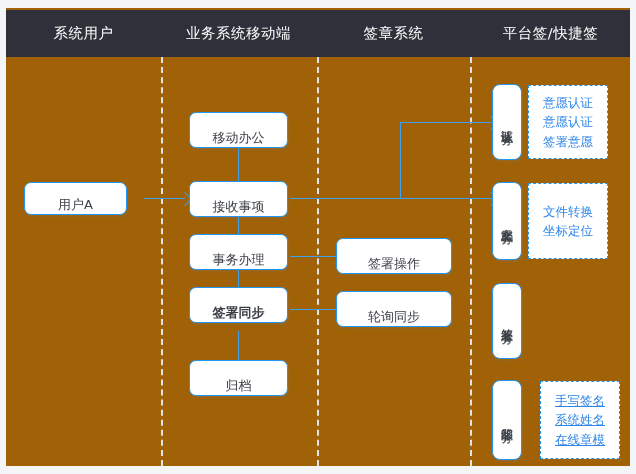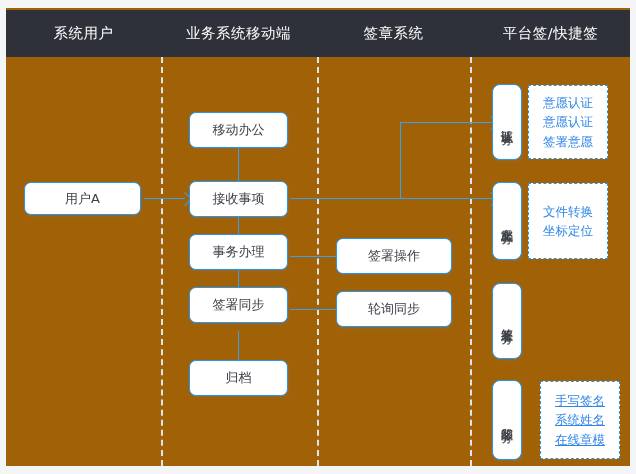--- a/index.html
+++ b/index.html
@@ -56,21 +56,21 @@
   
   .node {
     position: absolute;
     box-sizing: border-box;
     border: 1px solid #2196f3;
     border-radius: 7px;
     background: #ffffff;
     color: #3b3f46;
     font-size: 13px;
     display: flex;
-    align-items: center;
+    align-items: flex-end;
     justify-content: center;
     text-align: center;
     box-shadow: 1px 2px 3px rgba(120,130,145,0.18);
     white-space: nowrap;
   }
 
   
   .vnode {
     position: absolute;
     box-sizing: border-box;
@@ -174,37 +174,37 @@
   <div class="edge-h" style="left:284px;top:301px;width:46px;"></div>
   <div class="arrow-r" style="left:325px;top:297px;"></div>
 
   <div class="edge-h" style="left:284px;top:190px;width:203px;"></div>
   <div class="arrow-r" style="left:480px;top:186px;"></div>
 
   <div class="edge-v" style="left:394px;top:114px;height:77px;"></div>
   <div class="edge-h" style="left:394px;top:114px;width:93px;"></div>
   <div class="arrow-r" style="left:480px;top:110px;"></div>
 
-  <div class="node" style="left:18px;top:174px;width:117px;height:33px;">
+  <div class="node" style="left:18px;top:174px;width:103px;height:33px;">
     <span>用户A</span>
   </div>
 
   <div class="node" style="left:183px;top:104px;width:99px;height:36px;">
     <span>移动办公</span>
   </div>
 
   <div class="node" style="left:183px;top:226px;width:99px;height:36px;">
     <span>事务办理</span>
   </div>
 
   <div class="node" style="left:183px;top:173px;width:99px;height:36px;">
     <span>接收事项</span>
   </div>
 
-  <div class="node" style="left:183px;top:279px;width:99px;height:36px;">
+  <div class="node" style="left:183px;top:279px;width:99px;height:36px;font-weight:bold;">
     <span>签署同步</span>
   </div>
 
   <div class="node" style="left:183px;top:352px;width:99px;height:36px;">
     <span>归档</span>
   </div>
 
   <div class="node" style="left:330px;top:230px;width:116px;height:36px;">
     <span>签署操作</span>
   </div>

